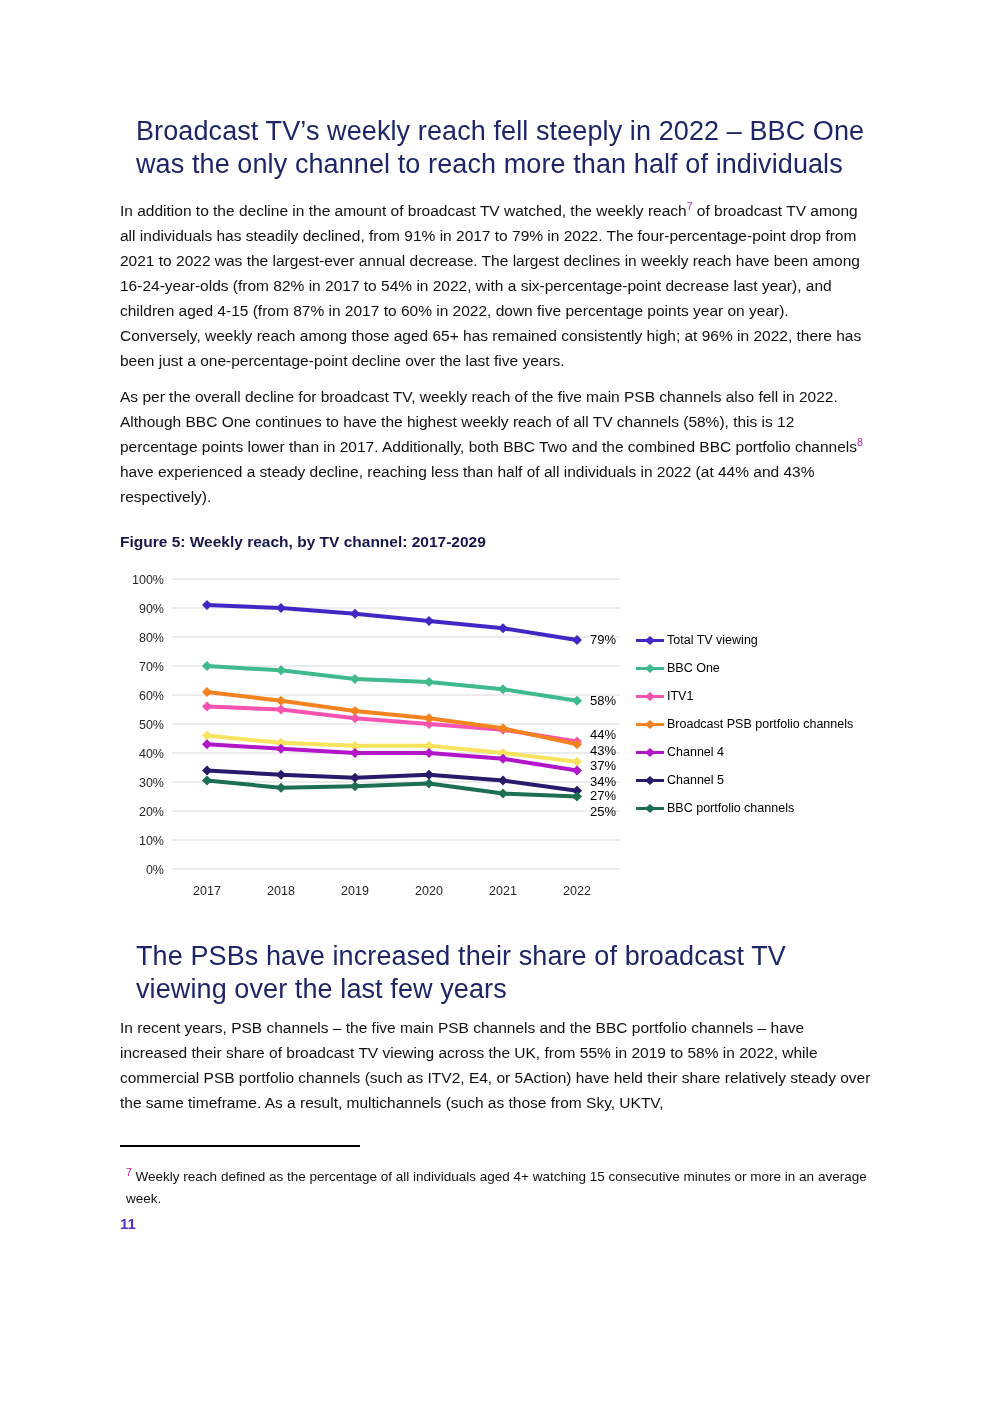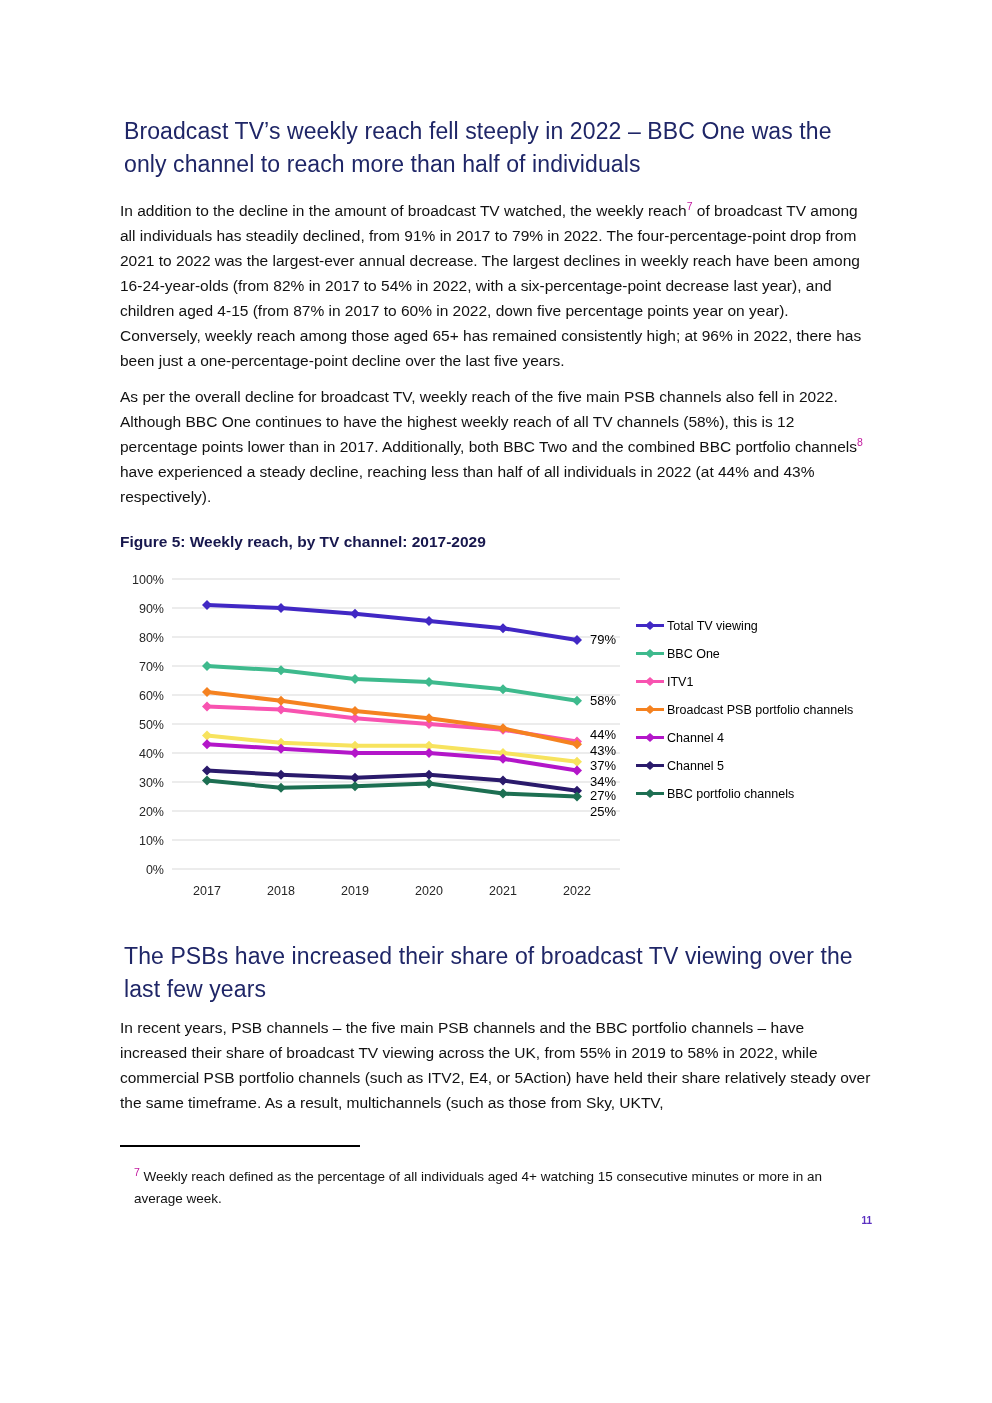--- a/index.html
+++ b/index.html
@@ -9,25 +9,25 @@
     font-family: "Liberation Sans", sans-serif;
     color: #111111;
     overflow: hidden;
   }
   .page {
     width: 992px; height: 1403px;
     padding: 115px 120px 0 120px;
     position: relative;
   }
   h1, h2 {
-    font-size: 23px;
+    font-size: 27px;
     line-height: 33px;
     font-weight: 500;
     color: var(--heading-color, #1f2667);
-    margin: 0 0 17px 4px;
+    margin: 0 0 17px 16px;
     letter-spacing: 0.1px;
   }
   h2 { margin-top: 26px; margin-bottom: 9px; }
   p.body {
     font-size: 15.5px;
     line-height: 25px;
     margin: 0 0 11px 0;
     color: #111111;
   }
   sup.fn-ref {
@@ -45,43 +45,43 @@
   }
   .chart {
     display: flex;
     align-items: flex-start;
     margin-top: 15px;
   }
   .chart svg.plot { flex: 0 0 auto; display: block; }
   .axis-label { font-family: "Liberation Sans", sans-serif; font-size: 12.5px; fill: #262626; }
   .end-label  { font-family: "Liberation Sans", sans-serif; font-size: 13px; fill: #000000; }
   .legend { padding-top: 50px; }
-  .legend-item { display: flex; align-items: flex-start; height: 28px; }
+  .legend-item { display: flex; align-items: flex-end; height: 28px; }
   .legend-label { font-size: 12.5px; color: #000000; margin-left: 2px; white-space: nowrap; }
   .source {
     font-size: 14.5px;
     font-style: italic;
     line-height: 24px;
     color: var(--source-color, #24244f);
     margin: 8px 0 0 0;
   }
   .footnote-sep {
     width: 240px; height: 0;
     border-top: 2px solid #000000;
     margin: 30px 0 19px 0;
   }
   .footnote {
     font-size: 13.5px;
     line-height: 22px;
     color: #111111;
-    margin: 0 0 3px 14px;
+    margin: 0 0 3px 6px;
   }
   .page-number {
-    text-align: right;
-    font-size: 10px;
+    text-align: left;
+    font-size: 15px;
     font-weight: bold;
     color: var(--pagenum-color, #5a2ec0);
     margin-top: 5px;
   }
 </style>
 </head>
 <body>
 
 <div class="page">
 

